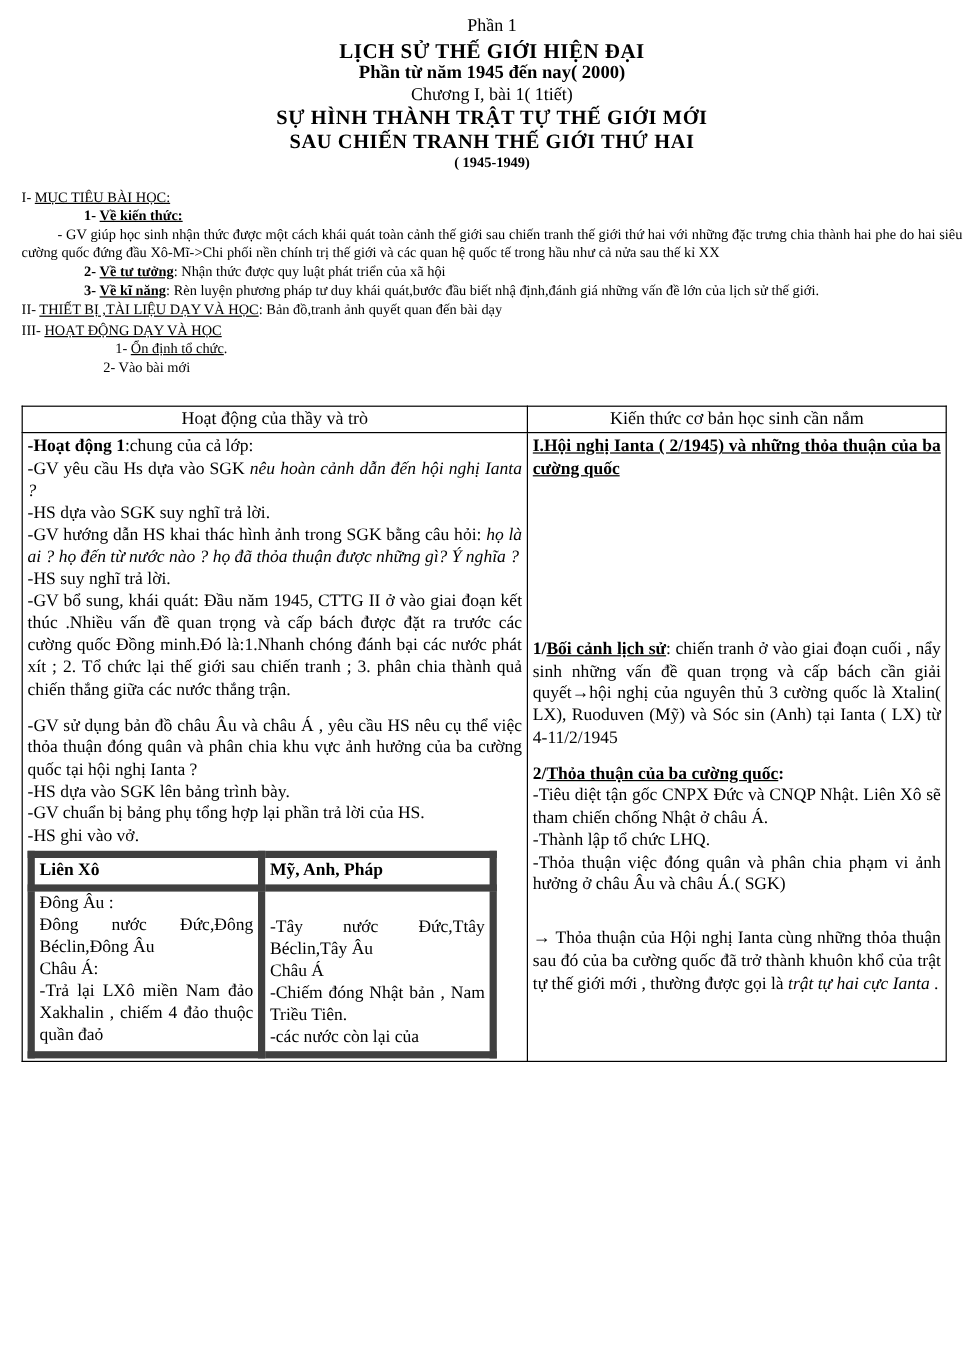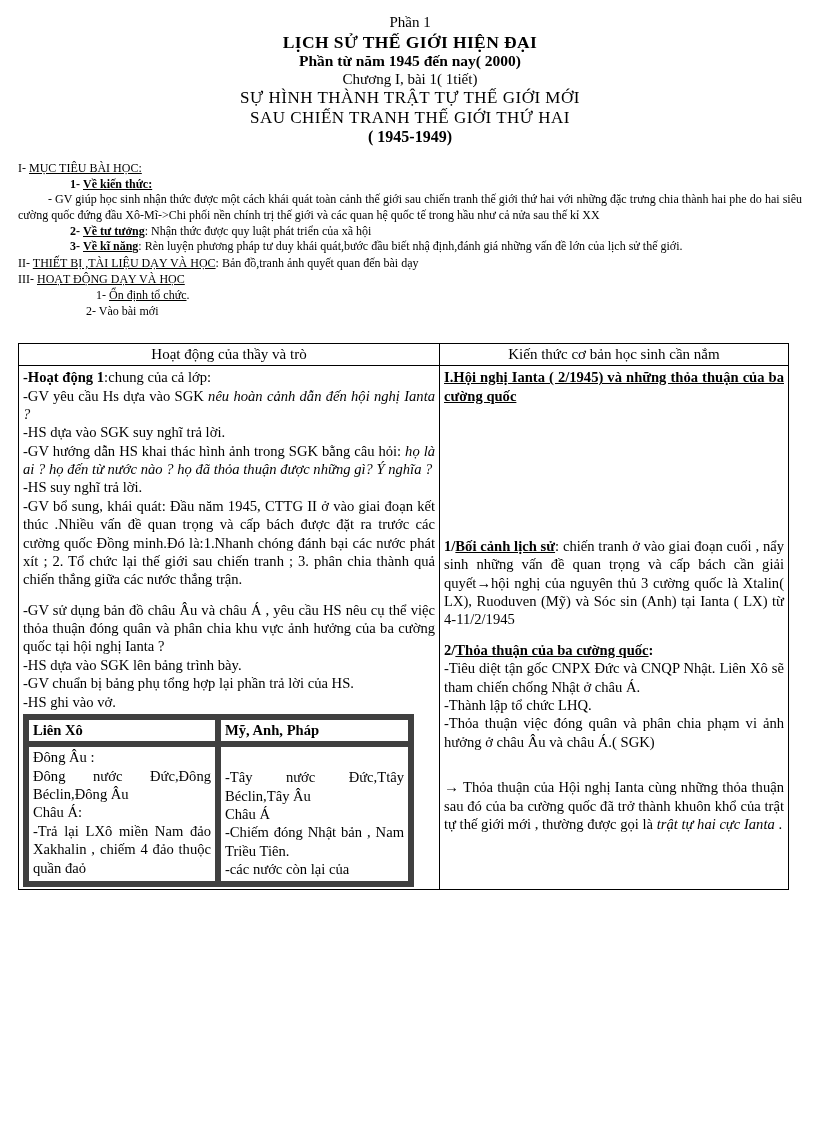--- a/index.html
+++ b/index.html
@@ -45,26 +45,26 @@
     font-weight: bold;
     margin: 0;
   }
   .t-chapter {
     font-size: 15px;
     font-weight: normal;
     margin: 0;
   }
   .t-big {
     font-size: 17px;
-    font-weight: normal;
+    font-weight: bold;
     letter-spacing: 0.5px;
     margin: 0;
   }
   .t-years {
-    font-size: 16px;
+    font-size: 12px;
     font-weight: bold;
     margin: 0;
   }
 
   
   .objectives {
     margin-top: 14px;
     font-size: 12px;
     line-height: 1.30;
   }

